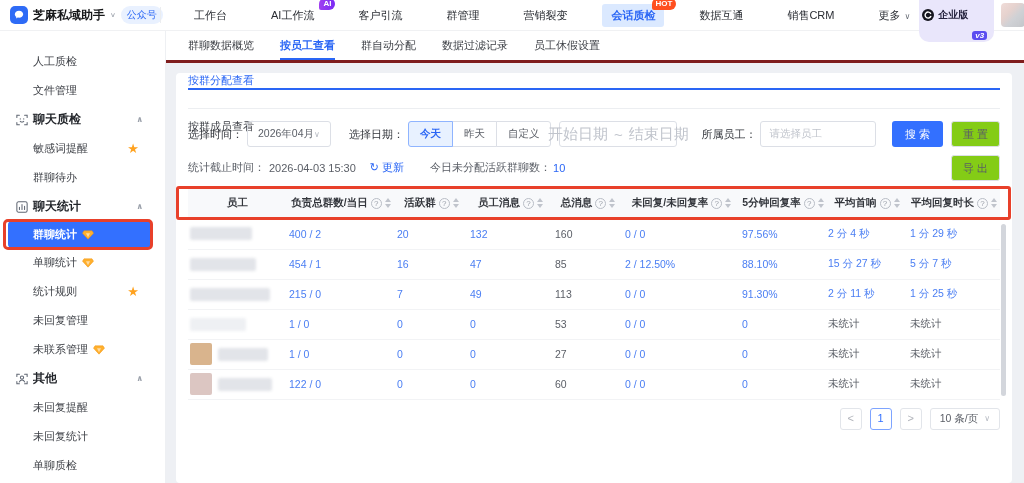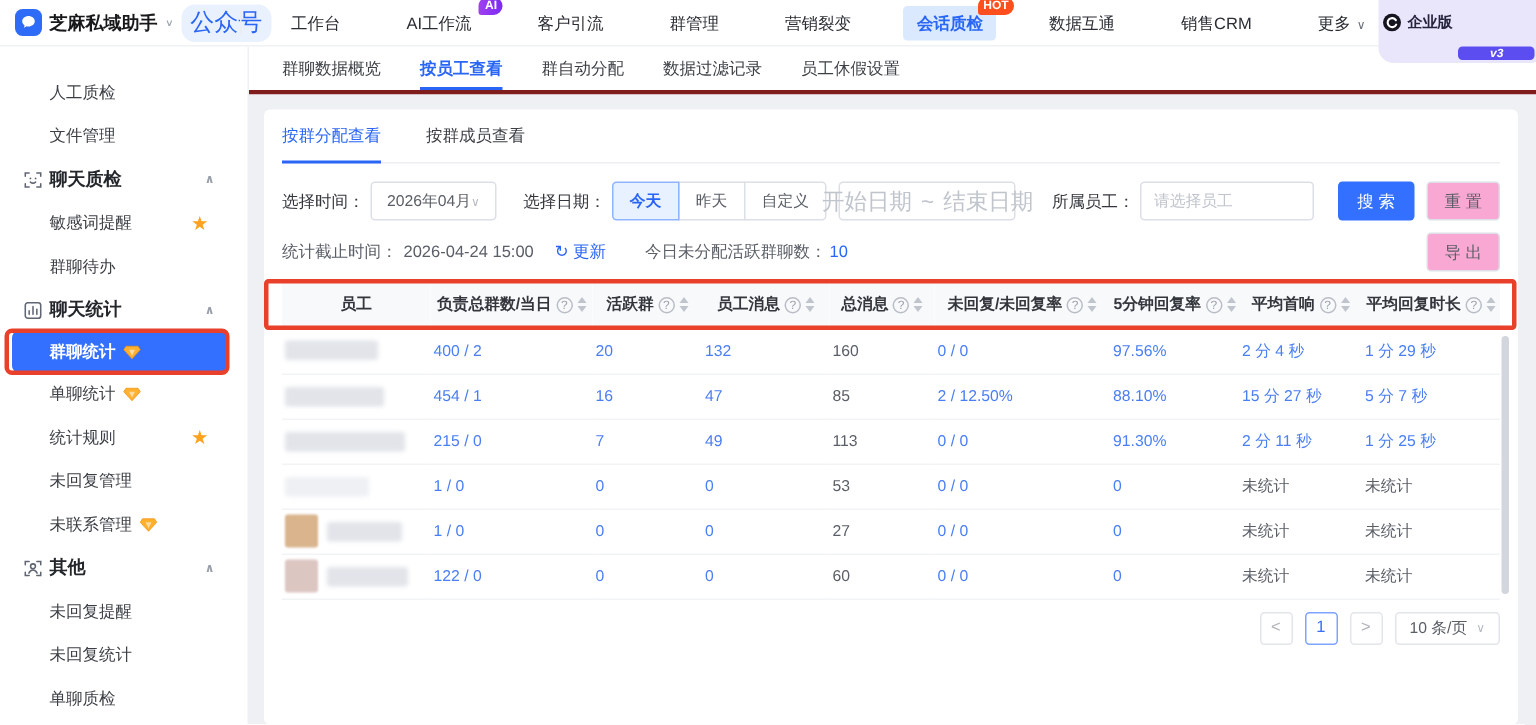--- a/index.html
+++ b/index.html
@@ -5,72 +5,72 @@
   *{margin:0;padding:0;box-sizing:border-box;font-family:"Liberation Sans","DejaVu Sans",sans-serif;}
   html,body{width:1024px;height:483px;overflow:hidden;background:#fff;}
   .app{position:relative;width:1024px;height:483px;overflow:hidden;background:#fff;}
 
   
   .topnav{position:absolute;top:0;left:0;right:0;height:31px;background:#fff;border-bottom:1px solid #f0f1f3;display:flex;align-items:center;z-index:5;}
   .brand{display:flex;align-items:center;gap:5px;width:160px;padding-left:10px;flex:none;}
   .logo{width:18px;height:18px;border-radius:5px;background:#2e6bf6;display:flex;align-items:center;justify-content:center;flex:none;}
   .brand-name{font-size:12px;font-weight:bold;color:#17181a;white-space:nowrap;}
   .tiny-caret{font-size:8px;color:#9aa0aa;transform:scaleY(.8);}
-  .account-pill{font-size:16px;color:#2a66f5;background:#e9f1ff;border-radius:9px;padding:2px 6px;white-space:nowrap;}
+  .account-pill{font-size:10px;color:#2a66f5;background:#e9f1ff;border-radius:9px;padding:2px 6px;white-space:nowrap;}
   .topnav-divider{width:1px;height:16px;background:#ebedf0;flex:none;}
   .nav-items{display:flex;align-items:center;gap:26px;padding-left:24px;flex:1;}
   .nav-item{position:relative;font-size:11px;color:#2a2d33;padding:4px 9px;border-radius:3px;white-space:nowrap;cursor:pointer;}
   .nav-item.active{background:#dbe9ff;color:#2a66f5;font-weight:bold;}
   .nav-badge{position:absolute;top:-6px;right:-12px;font-size:8px;line-height:10px;padding:1px 4px;color:#fff;border-radius:6px 6px 6px 2px;font-weight:bold;}
   .nav-badge.ai{background:linear-gradient(90deg,#a03ff0,#7b2bf5);}
   .nav-badge.hot{background:#ff4f1f;}
   .nav-caret{font-size:8px;color:#6a6f78;margin-left:4px;}
   .user-area{display:flex;align-items:center;gap:7px;padding-right:12px;flex:none;}
   .edition-pill{display:flex;align-items:center;gap:4px;background:#e9e6fb;border-radius:10px;padding:2px 7px 2px 3px;font-size:10px;color:#25233e;font-weight:bold;white-space:nowrap;}
-  .ver-badge{background:#5b4df0;color:#fff;font-size:8px;padding:0 21px;border-radius:3px;font-style:italic;margin-top:40px;}
+  .ver-badge{background:#5b4df0;color:#fff;font-size:8px;padding:0 3px;border-radius:3px;font-style:italic;margin-top:40px;}
   .avatar{width:24px;height:24px;border-radius:4px;background:linear-gradient(135deg,#f0dcd8 0%,#e6d2ce 35%,#cfd1d5 60%,#c4c6ca 100%);filter:blur(.6px);}
 
   
   .sidebar{position:absolute;top:31px;left:0;bottom:0;width:166px;background:#fff;border-right:1px solid #eef0f3;padding-top:16px;overflow:hidden;}
   .sb-item,.sb-section{height:29px;display:flex;align-items:center;font-size:11px;color:#3c3f45;cursor:pointer;padding-left:33px;padding-right:14px;}
   .sb-section{font-size:12px;font-weight:bold;color:#23262b;padding-left:16px;gap:5px;}
   .sb-caret{margin-left:auto;font-size:8px;color:#9aa0aa;margin-right:8px;}
   .sb-item .star{margin-left:auto;margin-right:12px;color:#ffa21f;font-size:13px;line-height:1;}
   .sb-item .gem{margin-left:5px;display:inline-flex;}
   .sb-item.active{background:#3370ff;color:#fff;margin:0 14px 0 8px;border-radius:4px;padding-left:25px;height:27px;font-weight:bold;}
   .sb-icon{display:inline-flex;}
 
   
   .main{position:absolute;top:31px;left:166px;right:0;bottom:0;display:flex;flex-direction:column;}
   .page-tabs{height:32px;background:#fff;display:flex;gap:26px;padding-left:22px;border-bottom:3px solid #7f1d1d;flex:none;}
   .pt-item{font-size:11px;color:#3c3f45;display:flex;align-items:center;border-bottom:2px solid transparent;padding-top:1px;cursor:pointer;white-space:nowrap;}
   .pt-item.active{color:#2a66f5;font-weight:bold;border-bottom-color:#2a66f5;}
   .content{flex:1;background:#eef0f4;padding:10px 12px 0 10px;}
   .card{background:#fff;border-radius:4px;height:100%;padding:0 12px;position:relative;}
 
-  .sub-tabs{display:flex;gap:30px;height:36px;border-bottom:1px solid #eceef1;}
+  .sub-tabs{display:flex;gap:30px;height:36px;border-bottom:1px solid #eceef1;flex-direction:column;}
   .st-item{font-size:11px;color:#3c3f45;display:flex;align-items:center;border-bottom:2px solid transparent;margin-bottom:-1px;cursor:pointer;white-space:nowrap;}
   .st-item.active{color:#2a66f5;border-bottom-color:#2a66f5;}
 
   
   .filter-row{margin-top:12px;display:flex;align-items:center;font-size:11px;color:#33363c;white-space:nowrap;}
   .f-label{margin-right:4px;}
   .select{width:84px;height:26px;border:1px solid #dcdfe6;border-radius:3px;display:flex;align-items:center;padding:0 10px;color:#5a5e66;font-size:10.5px;justify-content:space-between;cursor:pointer;}
   .sel-caret{font-size:8px;color:#b6bac2;}
   .gap18{width:18px;flex:none;}
   .seg-group{display:flex;}
   .seg{height:26px;border:1px solid #dcdfe6;background:#fff;padding:0 11px;font-size:10.5px;color:#5a5e66;margin-left:-1px;display:flex;align-items:center;cursor:pointer;}
   .seg:first-child{border-radius:3px 0 0 3px;margin-left:0;}
   .seg:last-child{border-radius:0 3px 3px 0;}
   .seg.active{background:#e8f1ff;border-color:#8fb4ff;color:#2a66f5;position:relative;z-index:2;font-weight:bold;}
   .date-range{width:118px;height:26px;border:1px solid #dcdfe6;border-radius:3px;display:flex;align-items:center;justify-content:center;gap:6px;color:#c0c4cc;font-size:15px;margin-left:8px;cursor:pointer;}
   .emp-select{width:124px;height:26px;border:1px solid #dcdfe6;border-radius:3px;display:flex;align-items:center;padding:0 8px;margin-right:2px;cursor:text;}
   .ph{color:#c0c4cc;font-size:10.5px;}
   .btn-primary{height:26px;padding:0 13px;background:#3370ff;color:#fff;border:none;border-radius:3px;font-size:11px;margin-left:14px;cursor:pointer;}
-  .btn-plain{height:26px;padding:0 11px;background:#f9a8d4;color:#5a5e66;border:1px solid #dcdfe6;border-radius:3px;font-size:11px;margin-left:8px;cursor:pointer;}
+  .btn-plain{height:26px;padding:0 11px;background:#84cc16;color:#5a5e66;border:1px solid #dcdfe6;border-radius:3px;font-size:11px;margin-left:8px;cursor:pointer;}
 
   
   .stats-row{margin-top:13px;display:flex;align-items:center;font-size:11px;color:#5a5e66;position:relative;white-space:nowrap;}
   .s-value{margin-left:4px;color:#5a5e66;}
   .refresh{margin-left:14px;color:#2a66f5;display:flex;align-items:center;gap:3px;cursor:pointer;}
   .refresh-icon{font-size:11px;}
   .lbl2{margin-left:26px;}
   .s-num{color:#2a66f5;margin-left:2px;}
   .export{position:absolute;right:0;top:-5px;margin-left:0;}
 
@@ -292,21 +292,21 @@
           <span class="f-label">所属员工：</span>
           <div class="emp-select">
             <span class="ph">请选择员工</span>
           </div>
           <button class="btn-primary">搜 索</button>
           <button class="btn-plain">重 置</button>
         </div>
 
         <div class="stats-row">
           <span>统计截止时间：</span>
-          <span class="s-value">2026-04-24 15:00</span>
+          <span class="s-value">2026-04-03 15:30</span>
           <span class="refresh">
             <span class="refresh-icon">↻</span>
             <span>更新</span>
           </span>
           <span class="lbl2">今日未分配活跃群聊数：</span>
           <span class="s-num">10</span>
           <button class="btn-plain export">导 出</button>
         </div>
 
         <table class="data-table">

